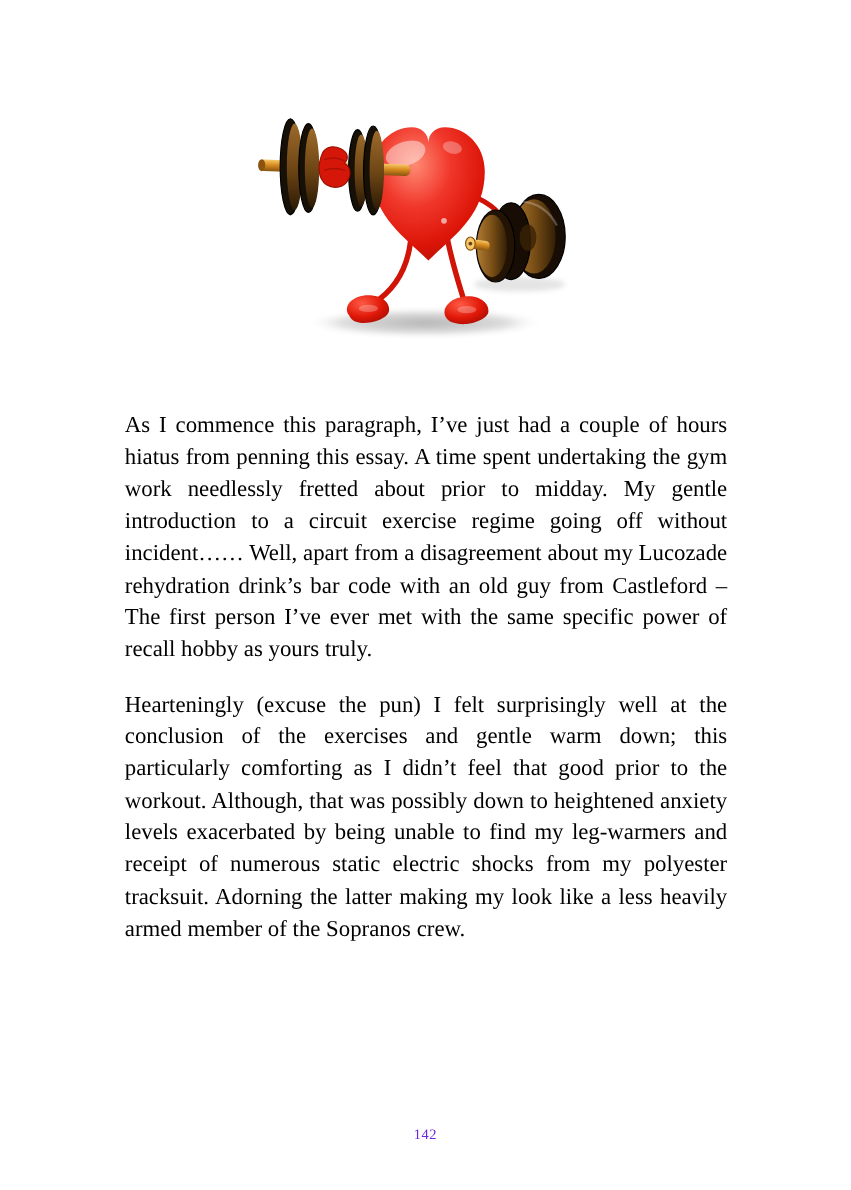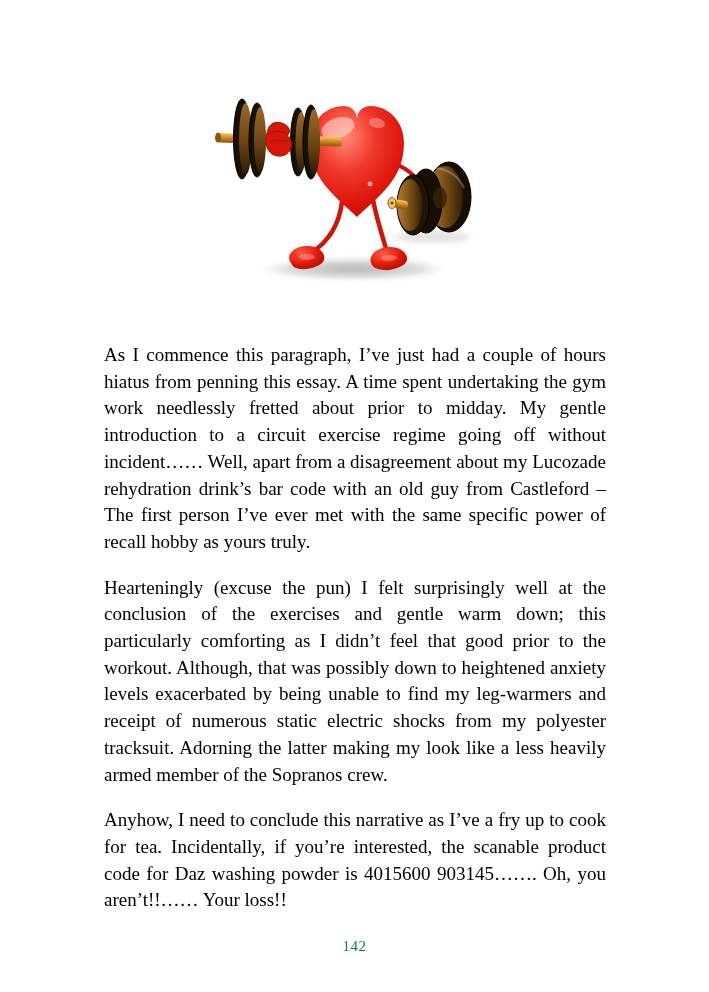--- a/index.html
+++ b/index.html
@@ -27,22 +27,22 @@
   }
   .body-text p {
     margin:0 0 19px 0;
     text-align:justify;
     text-align-last:left;
   }
   .page-number {
     position:absolute;
     left:0; right:0; top:938px;
     text-align:center;
-    color:#15803d;
-    font-size:15px;
+    color:#6d28d9;
+    font-size:12px;
     letter-spacing:0.5px;
   }
 </style>
 </head>
 <body>
 
 <div class="page">
 
   <div class="hero">
     <svg viewBox="0 0 290 215" xmlns="http://www.w3.org/2000/svg">
@@ -136,18 +136,17 @@
         <ellipse cx="180" cy="127" rx="4" ry="5.5" fill="#f6c868" stroke="#8a5410" stroke-width="1"></ellipse>
         <circle cx="180" cy="127" r="1.6" fill="#6b4414"></circle>
         <path d="M222 92 A 34 34 0 0 1 252 112" stroke="#ffffff" stroke-width="2" fill="none" opacity="0.25"></path>
       </g>
     </svg>
   </div>
 
   <div class="body-text">
     <p>As I commence this paragraph, I’ve just had a couple of hours hiatus from penning this essay. A time spent undertaking the gym work needlessly fretted about prior to midday. My gentle introduction to a circuit exercise regime going off without incident…… Well, apart from a disagreement about my Lucozade rehydration drink’s bar code with an old guy from Castleford – The first person I’ve ever met with the same specific power of recall hobby as yours truly.</p>
     <p>Hearteningly (excuse the pun) I felt surprisingly well at the conclusion of the exercises and gentle warm down; this particularly comforting as I didn’t feel that good prior to the workout. Although, that was possibly down to heightened anxiety levels exacerbated by being unable to find my leg-warmers and receipt of numerous static electric shocks from my polyester tracksuit. Adorning the latter making my look like a less heavily armed member of the Sopranos crew.</p>
-    <p>Anyhow, I need to conclude this narrative as I’ve a fry up to cook for tea. Incidentally, if you’re interested, the scanable product code for Daz washing powder is 4015600 903145……. Oh, you aren’t!!…… Your loss!!</p>
   </div>
 
   <div class="page-number">142</div>
 
 </div>
 
 </body></html>

